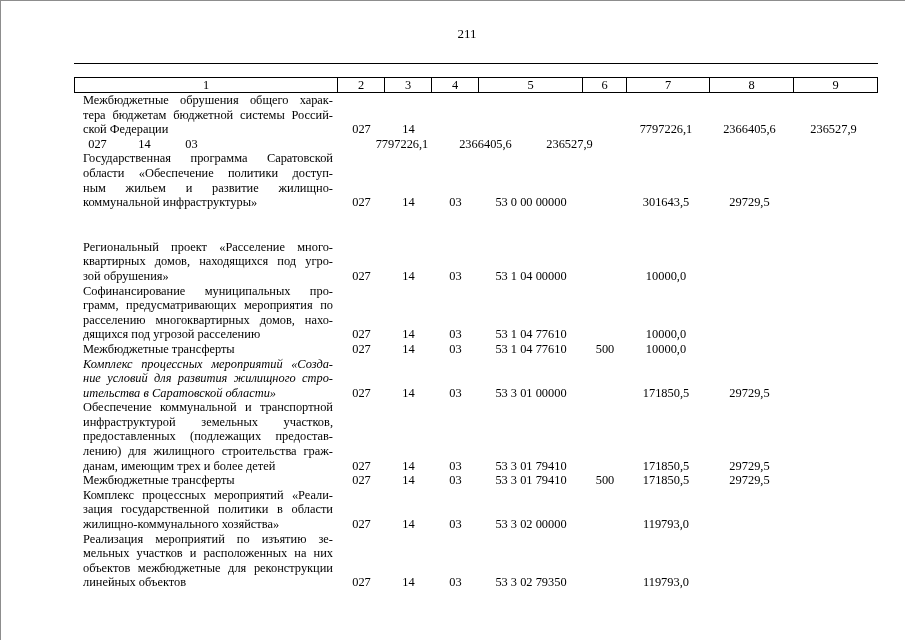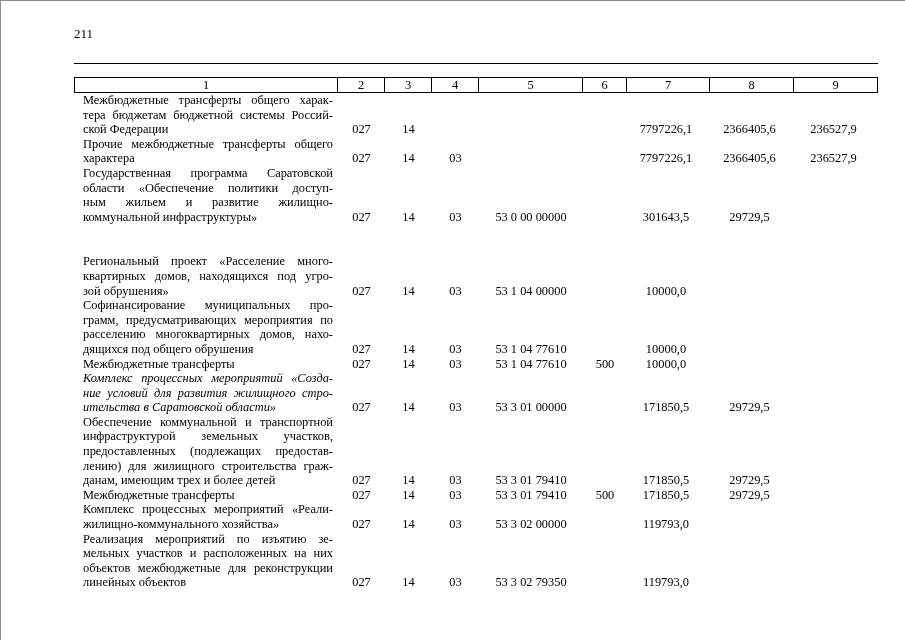--- a/index.html
+++ b/index.html
@@ -5,21 +5,21 @@
   html,body{margin:0;padding:0;background:#ffffff;}
   .page{
     position:relative;width:905px;height:640px;background:#fff;
     border-top:1px solid #8d8d8d;border-left:1px solid #8d8d8d;
     box-sizing:border-box;color:#000;
     font-family:"Liberation Serif","DejaVu Serif",serif;
     overflow:hidden;
   }
   .page-number{
     position:absolute;top:26px;left:73px;width:786px;
-    font-size:13px;line-height:14px;font-family:Liberation Serif, serif;
+    text-align:center;font-size:13px;line-height:14px;font-family:Liberation Serif, serif;
   }
   .table-top-line{
     position:absolute;left:73px;top:62px;width:804px;height:0;
     border-top:1px solid #000;
   }
   .thead{
     position:absolute;left:73px;top:76px;width:804px;display:flex;
   }
   .hcell{
     box-sizing:border-box;border:1px solid #000;border-left:none;
@@ -56,38 +56,34 @@
       <div class="hcell" style="width: 47px;">4</div>
       <div class="hcell" style="width: 104px;">5</div>
       <div class="hcell" style="width: 44px;">6</div>
       <div class="hcell" style="width: 83px;">7</div>
       <div class="hcell" style="width: 84px;">8</div>
       <div class="hcell" style="width: 84px;">9</div>
     </div>
   <div class="tbody" id="tbody">
       <div class="trow">
         <div class="cell name" style="width: 264px;">
-          <div class="line j">Межбюджетные трансферты общего харак-</div>
+          <div class="line j">Межбюджетные обрушения общего харак-</div>
           <div class="line j">тера бюджетам бюджетной системы Россий-</div>
           <div class="line last">ской Федерации</div>
         </div>
         <div class="cell center" style="width: 47px;">027</div>
         <div class="cell center" style="width: 47px;">14</div>
         <div class="cell center" style="width: 47px;"></div>
         <div class="cell center" style="width: 104px;"></div>
         <div class="cell center" style="width: 44px;"></div>
         <div class="cell right" style="width: 83px;">7797226,1</div>
         <div class="cell right" style="width: 84px;">2366405,6</div>
         <div class="cell right" style="width: 84px;">236527,9</div>
       </div>
       <div class="trow">
-        <div class="cell name" style="width: 264px;">
-          <div class="line j">Прочие межбюджетные трансферты общего</div>
-          <div class="line last">характера</div>
-        </div>
         <div class="cell center" style="width: 47px;">027</div>
         <div class="cell center" style="width: 47px;">14</div>
         <div class="cell center" style="width: 47px;">03</div>
         <div class="cell center" style="width: 104px;"></div>
         <div class="cell center" style="width: 44px;"></div>
         <div class="cell right" style="width: 83px;">7797226,1</div>
         <div class="cell right" style="width: 84px;">2366405,6</div>
         <div class="cell right" style="width: 84px;">236527,9</div>
       </div>
       <div class="trow">
@@ -119,21 +115,21 @@
         <div class="cell center" style="width: 44px;"></div>
         <div class="cell right" style="width: 83px;">10000,0</div>
         <div class="cell right" style="width: 84px;"></div>
         <div class="cell right" style="width: 84px;"></div>
       </div>
       <div class="trow">
         <div class="cell name" style="width: 264px;">
           <div class="line j">Софинансирование муниципальных про-</div>
           <div class="line j">грамм, предусматривающих мероприятия по</div>
           <div class="line j">расселению многоквартирных домов, нахо-</div>
-          <div class="line last">дящихся под общего обрушения</div>
+          <div class="line last">дящихся под угрозой расселению</div>
         </div>
         <div class="cell center" style="width: 47px;">027</div>
         <div class="cell center" style="width: 47px;">14</div>
         <div class="cell center" style="width: 47px;">03</div>
         <div class="cell center" style="width: 104px;">53 1 04 77610</div>
         <div class="cell center" style="width: 44px;"></div>
         <div class="cell right" style="width: 83px;">10000,0</div>
         <div class="cell right" style="width: 84px;"></div>
         <div class="cell right" style="width: 84px;"></div>
       </div>
@@ -191,20 +187,21 @@
         <div class="cell center" style="width: 47px;">03</div>
         <div class="cell center" style="width: 104px;">53 3 01 79410</div>
         <div class="cell center" style="width: 44px;">500</div>
         <div class="cell right" style="width: 83px;">171850,5</div>
         <div class="cell right" style="width: 84px;">29729,5</div>
         <div class="cell right" style="width: 84px;"></div>
       </div>
       <div class="trow">
         <div class="cell name" style="width: 264px;">
           <div class="line j">Комплекс процессных мероприятий «Реали-</div>
+          <div class="line j">зация государственной политики в области</div>
           <div class="line last">жилищно-коммунального хозяйства»</div>
         </div>
         <div class="cell center" style="width: 47px;">027</div>
         <div class="cell center" style="width: 47px;">14</div>
         <div class="cell center" style="width: 47px;">03</div>
         <div class="cell center" style="width: 104px;">53 3 02 00000</div>
         <div class="cell center" style="width: 44px;"></div>
         <div class="cell right" style="width: 83px;">119793,0</div>
         <div class="cell right" style="width: 84px;"></div>
         <div class="cell right" style="width: 84px;"></div>

